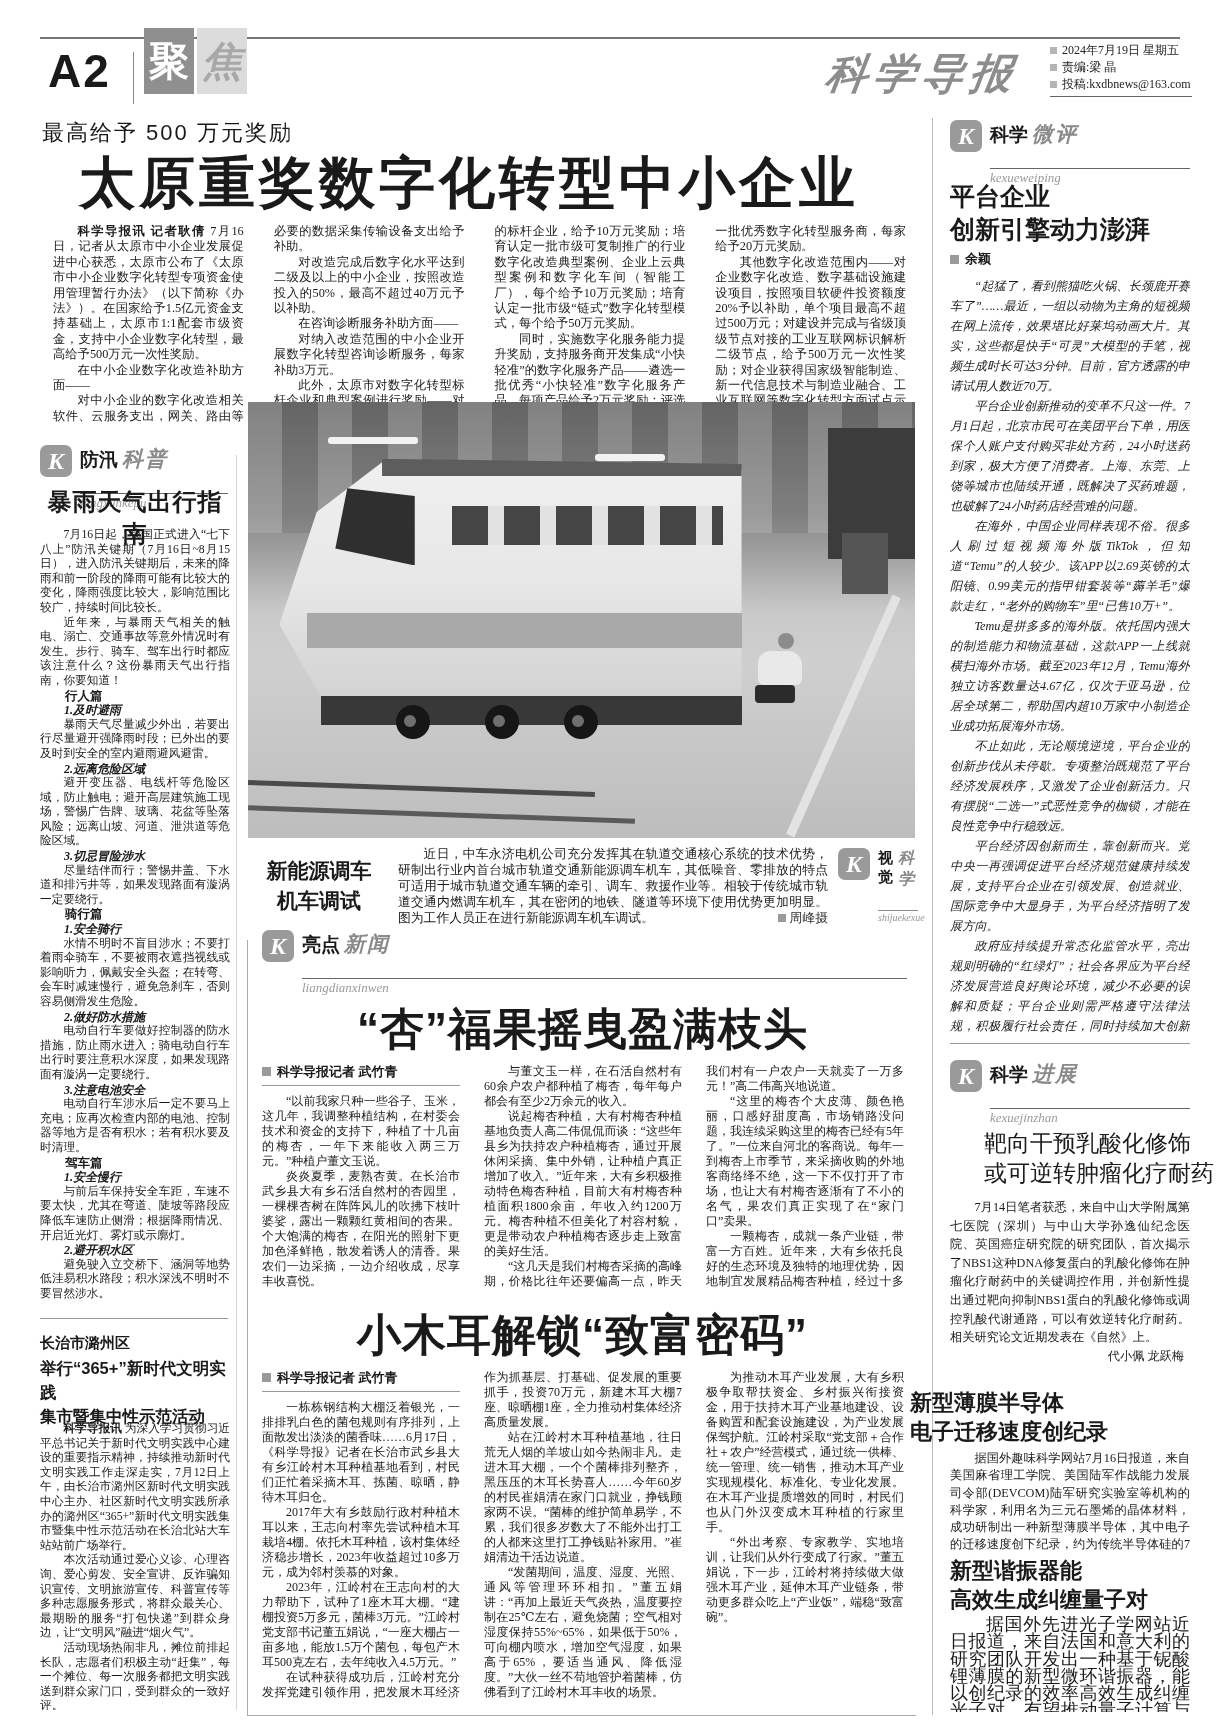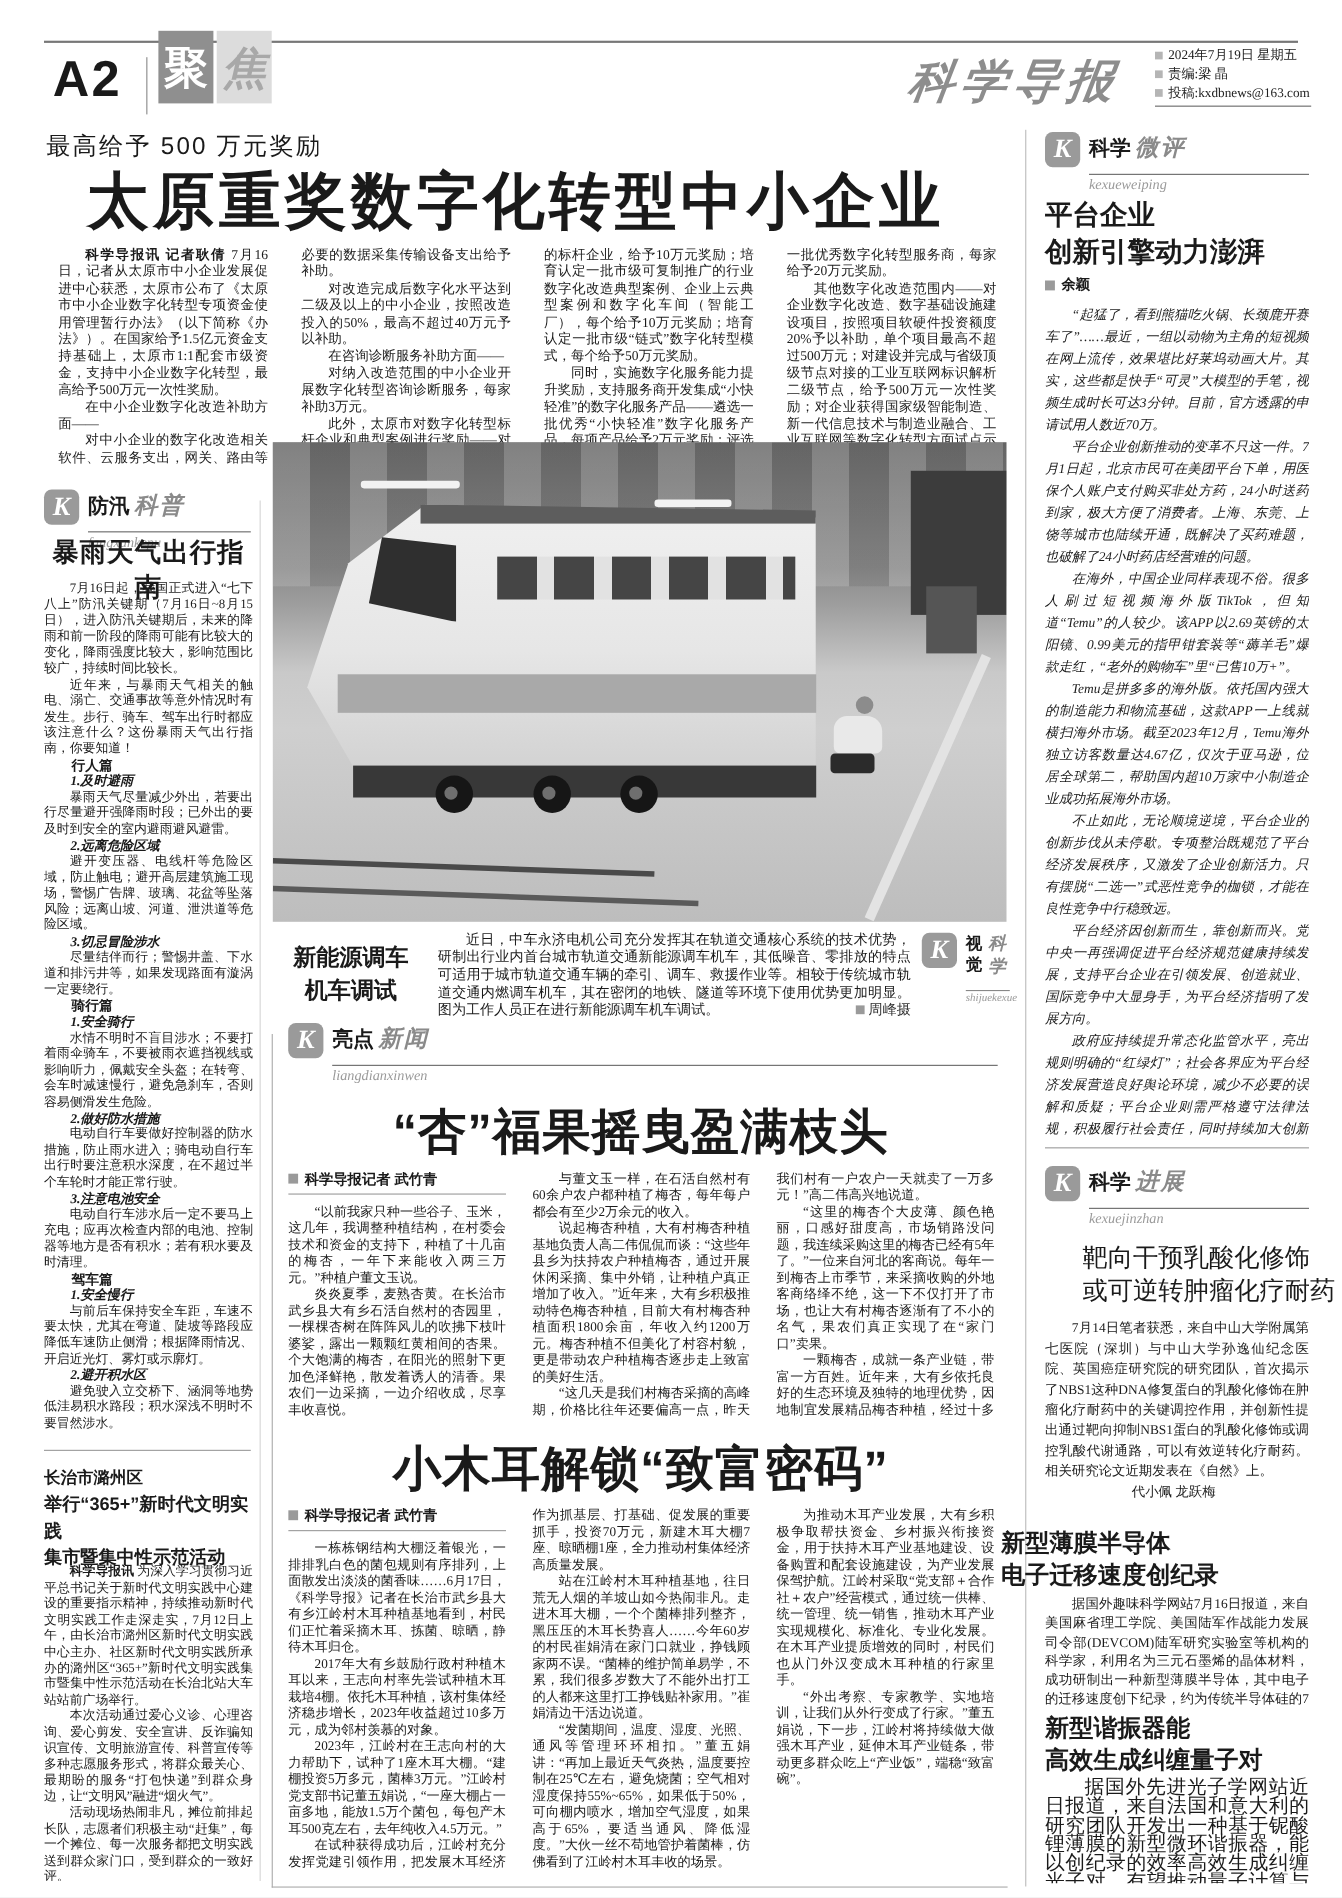--- a/index.html
+++ b/index.html
@@ -18,34 +18,34 @@
             font-size:42px;color:#8d8d8d;letter-spacing:6px;transform:skewX(-8deg);}
   .date-block{font-size:12px;color:#222;border-bottom:1px solid #666;padding-bottom:3px;}
   .date-row{display:flex;align-items:center;gap:5px;line-height:17px;}
   .sqicon{width:7px;height:7px;background:#b5b5b5;display:inline-block;flex:0 0 auto;}
   
   .sec-head{display:flex;gap:8px;align-items:flex-start;}
   .kbadge{width:32px;height:32px;border-radius:7px;background:#9a9a9a;color:#fff;flex:0 0 auto;
           display:flex;align-items:center;justify-content:center;
           font-family:"Liberation Serif",serif;font-weight:bold;font-size:24px;font-style:italic;}
   .sec-right{flex:1;min-width:0;}
-  .sec-title-row{display:flex;align-items:baseline;gap:4px;border-bottom:1.5px solid #666;padding-bottom:10px;}
+  .sec-title-row{display:flex;align-items:baseline;gap:4px;border-bottom:1.5px solid #666;padding-bottom:20px;}
   .sec-cn1{font-family:"Liberation Sans","DejaVu Sans",sans-serif;font-weight:900;font-size:19px;}
   .sec-cn2{font-family:"Liberation Serif",serif;font-style:italic;font-weight:bold;font-size:21px;color:#8a8a8a;letter-spacing:2px;}
   .sec-py{font-family:"Liberation Serif",serif;font-style:italic;color:#9a9a9a;font-size:13px;margin-top:1px;}
   
   .bodytext{text-align:justify;}
   .bodytext p{margin:0;text-indent:2em;}
   .lead{font-weight:bold;}
   .cols4{column-count:4;column-gap:30px;column-fill:auto;margin-left:13px;}
   .cols3{column-count:3;column-gap:24px;column-fill:auto;}
   .byline{font-family:"Liberation Sans","DejaVu Sans",sans-serif;font-weight:bold;font-size:13px;
           border-bottom:1px solid #999;padding-bottom:6px;margin-bottom:8px;display:flex;align-items:center;gap:6px;}
   .byline .sq{width:9px;height:9px;background:#9a9a9a;}
-  .author{text-align:center;text-indent:0 !important;padding-right:6px;}
+  .author{text-align:right;text-indent:0 !important;padding-right:6px;}
   .g-head{font-weight:bold;font-family:"Liberation Sans",sans-serif;font-size:12.5px;}
   .i-head{font-weight:bold;font-style:italic;font-size:12px;}
   .headline-xl{font-family:"Liberation Sans","DejaVu Sans",sans-serif;font-weight:900;}
   
   #photo{background:linear-gradient(#6d6d6d 0%,#8a8a8a 26%,#9e9e9e 34%,#c9c9c9 48%,#cfcfcf 60%,#bdbdbd 100%);overflow:hidden;}
   .ph-streaks{position:absolute;left:0;top:0;width:100%;height:30%;
      background:repeating-linear-gradient(90deg,rgba(255,255,255,.14) 0 34px,rgba(0,0,0,.08) 34px 70px);}
   .ph-lamp{position:absolute;background:#f2f2f2;height:7px;border-radius:3px;}
   .ph-equip{position:absolute;background:#3c3c3c;}
   .ph-floor-line{position:absolute;background:#4a4a4a;height:5px;}
@@ -188,21 +188,21 @@
     <p class="i-head">1.及时避雨</p>
     <p>暴雨天气尽量减少外出，若要出行尽量避开强降雨时段；已外出的要及时到安全的室内避雨避风避雷。</p>
     <p class="i-head">2.远离危险区域</p>
     <p>避开变压器、电线杆等危险区域，防止触电；避开高层建筑施工现场，警惕广告牌、玻璃、花盆等坠落风险；远离山坡、河道、泄洪道等危险区域。</p>
     <p class="i-head">3.切忌冒险涉水</p>
     <p>尽量结伴而行；警惕井盖、下水道和排污井等，如果发现路面有漩涡一定要绕行。</p>
     <p class="g-head">骑行篇</p>
     <p class="i-head">1.安全骑行</p>
     <p>水情不明时不盲目涉水；不要打着雨伞骑车，不要被雨衣遮挡视线或影响听力，佩戴安全头盔；在转弯、会车时减速慢行，避免急刹车，否则容易侧滑发生危险。</p>
     <p class="i-head">2.做好防水措施</p>
-    <p>电动自行车要做好控制器的防水措施，防止雨水进入；骑电动自行车出行时要注意积水深度，在不超过半个车轮时才能正常行驶。</p>
+    <p>电动自行车要做好控制器的防水措施，防止雨水进入；骑电动自行车出行时要注意积水深度，如果发现路面有漩涡一定要绕行。</p>
     <p class="i-head">3.注意电池安全</p>
     <p>电动自行车涉水后一定不要马上充电；应再次检查内部的电池、控制器等地方是否有积水；若有积水要及时清理。</p>
     <p class="g-head">驾车篇</p>
     <p class="i-head">1.安全慢行</p>
     <p>与前后车保持安全车距，车速不要太快，尤其在弯道、陡坡等路段应降低车速防止侧滑；根据降雨情况、开启近光灯、雾灯或示廓灯。</p>
     <p class="i-head">2.避开积水区</p>
     <p>避免驶入立交桥下、涵洞等地势低洼易积水路段；积水深浅不明时不要冒然涉水。</p>
 
   </div>
 

